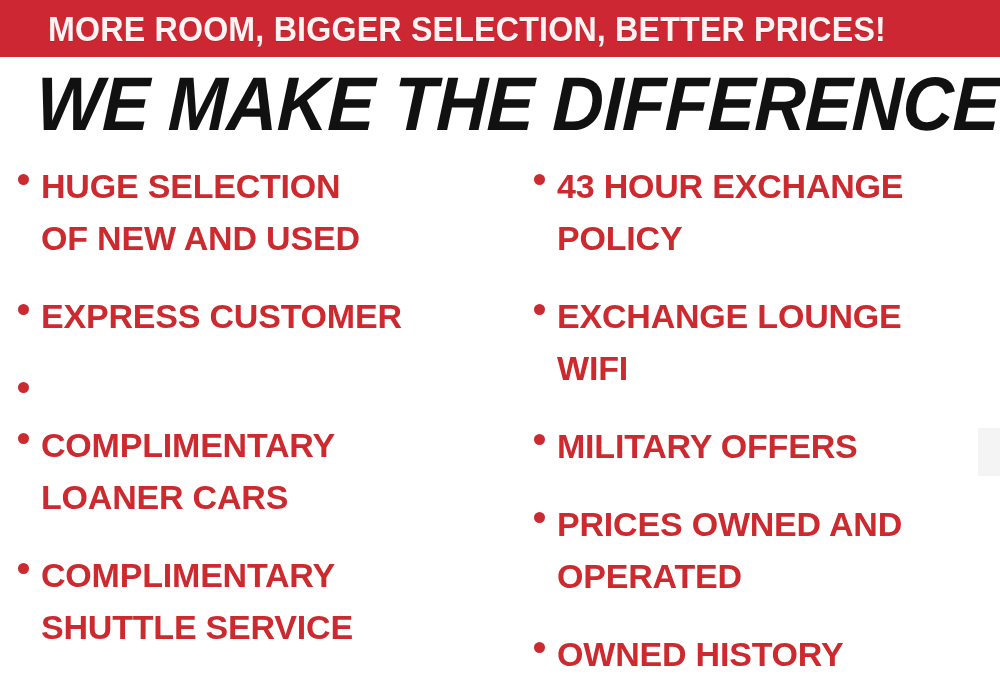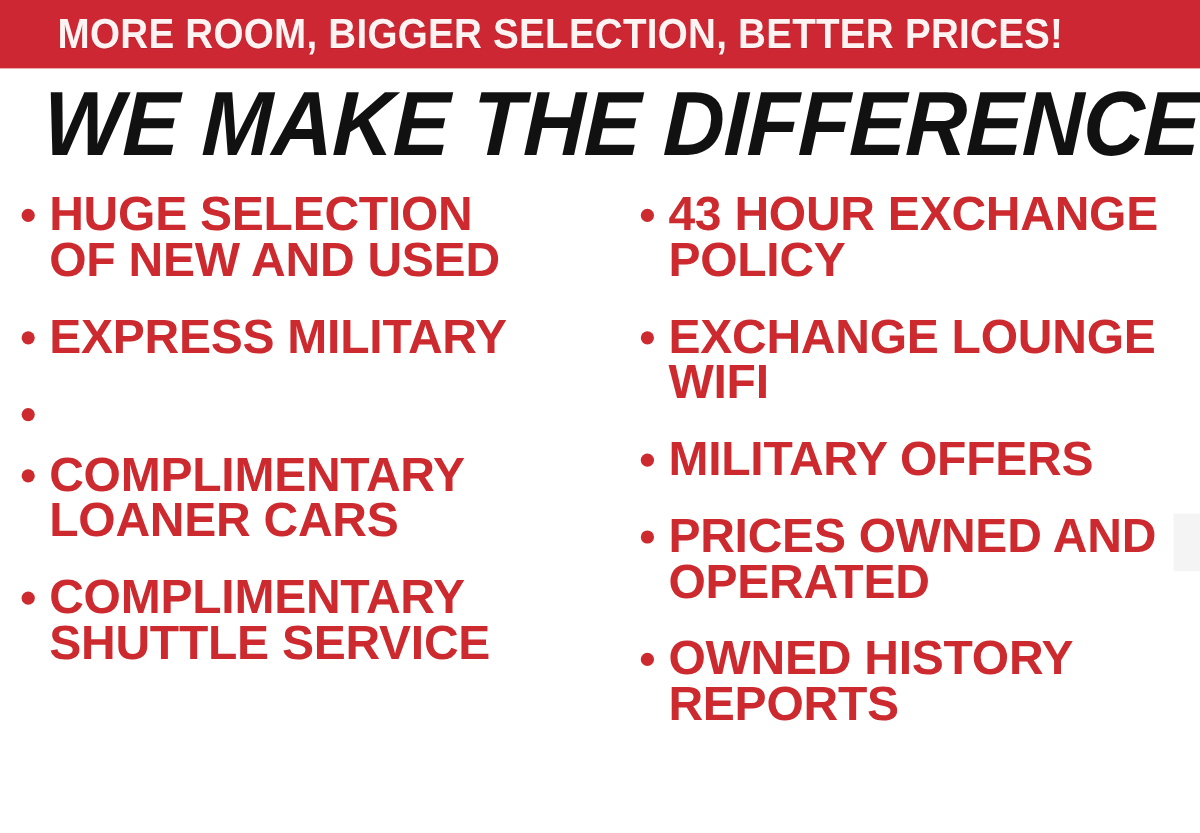--- a/index.html
+++ b/index.html
@@ -98,22 +98,22 @@
     height: 11px;
     border-radius: 50%;
     background: #cc2a2e;
     margin-top: 14px;
     margin-right: 12px;
   }
   .bullet-text {
     color: #cc2a2e;
     font-family: "Liberation Sans", sans-serif;
     font-weight: bold;
-    font-size: 40px;
-    line-height: 38px;
+    font-size: 34px;
+    line-height: 52px;
     letter-spacing: -0.2px;
     white-space: pre-line;
   }
 
   
   .edge-artifact {
     position: absolute;
     right: 0;
     top: 428px;
     width: 22px;
@@ -138,21 +138,21 @@
   <div class="columns">
 
     <div class="column column-left">
       <div class="bullet-item">
         <span class="bullet-dot"></span>
         <span class="bullet-text">HUGE SELECTION
 OF NEW AND USED</span>
       </div>
       <div class="bullet-item">
         <span class="bullet-dot"></span>
-        <span class="bullet-text">EXPRESS MILITARY</span>
+        <span class="bullet-text">EXPRESS CUSTOMER</span>
       </div>
       <div class="bullet-item">
         <span class="bullet-dot"></span>
       </div>
       <div class="bullet-item">
         <span class="bullet-dot"></span>
         <span class="bullet-text">COMPLIMENTARY
 LOANER CARS</span>
       </div>
       <div class="bullet-item">

